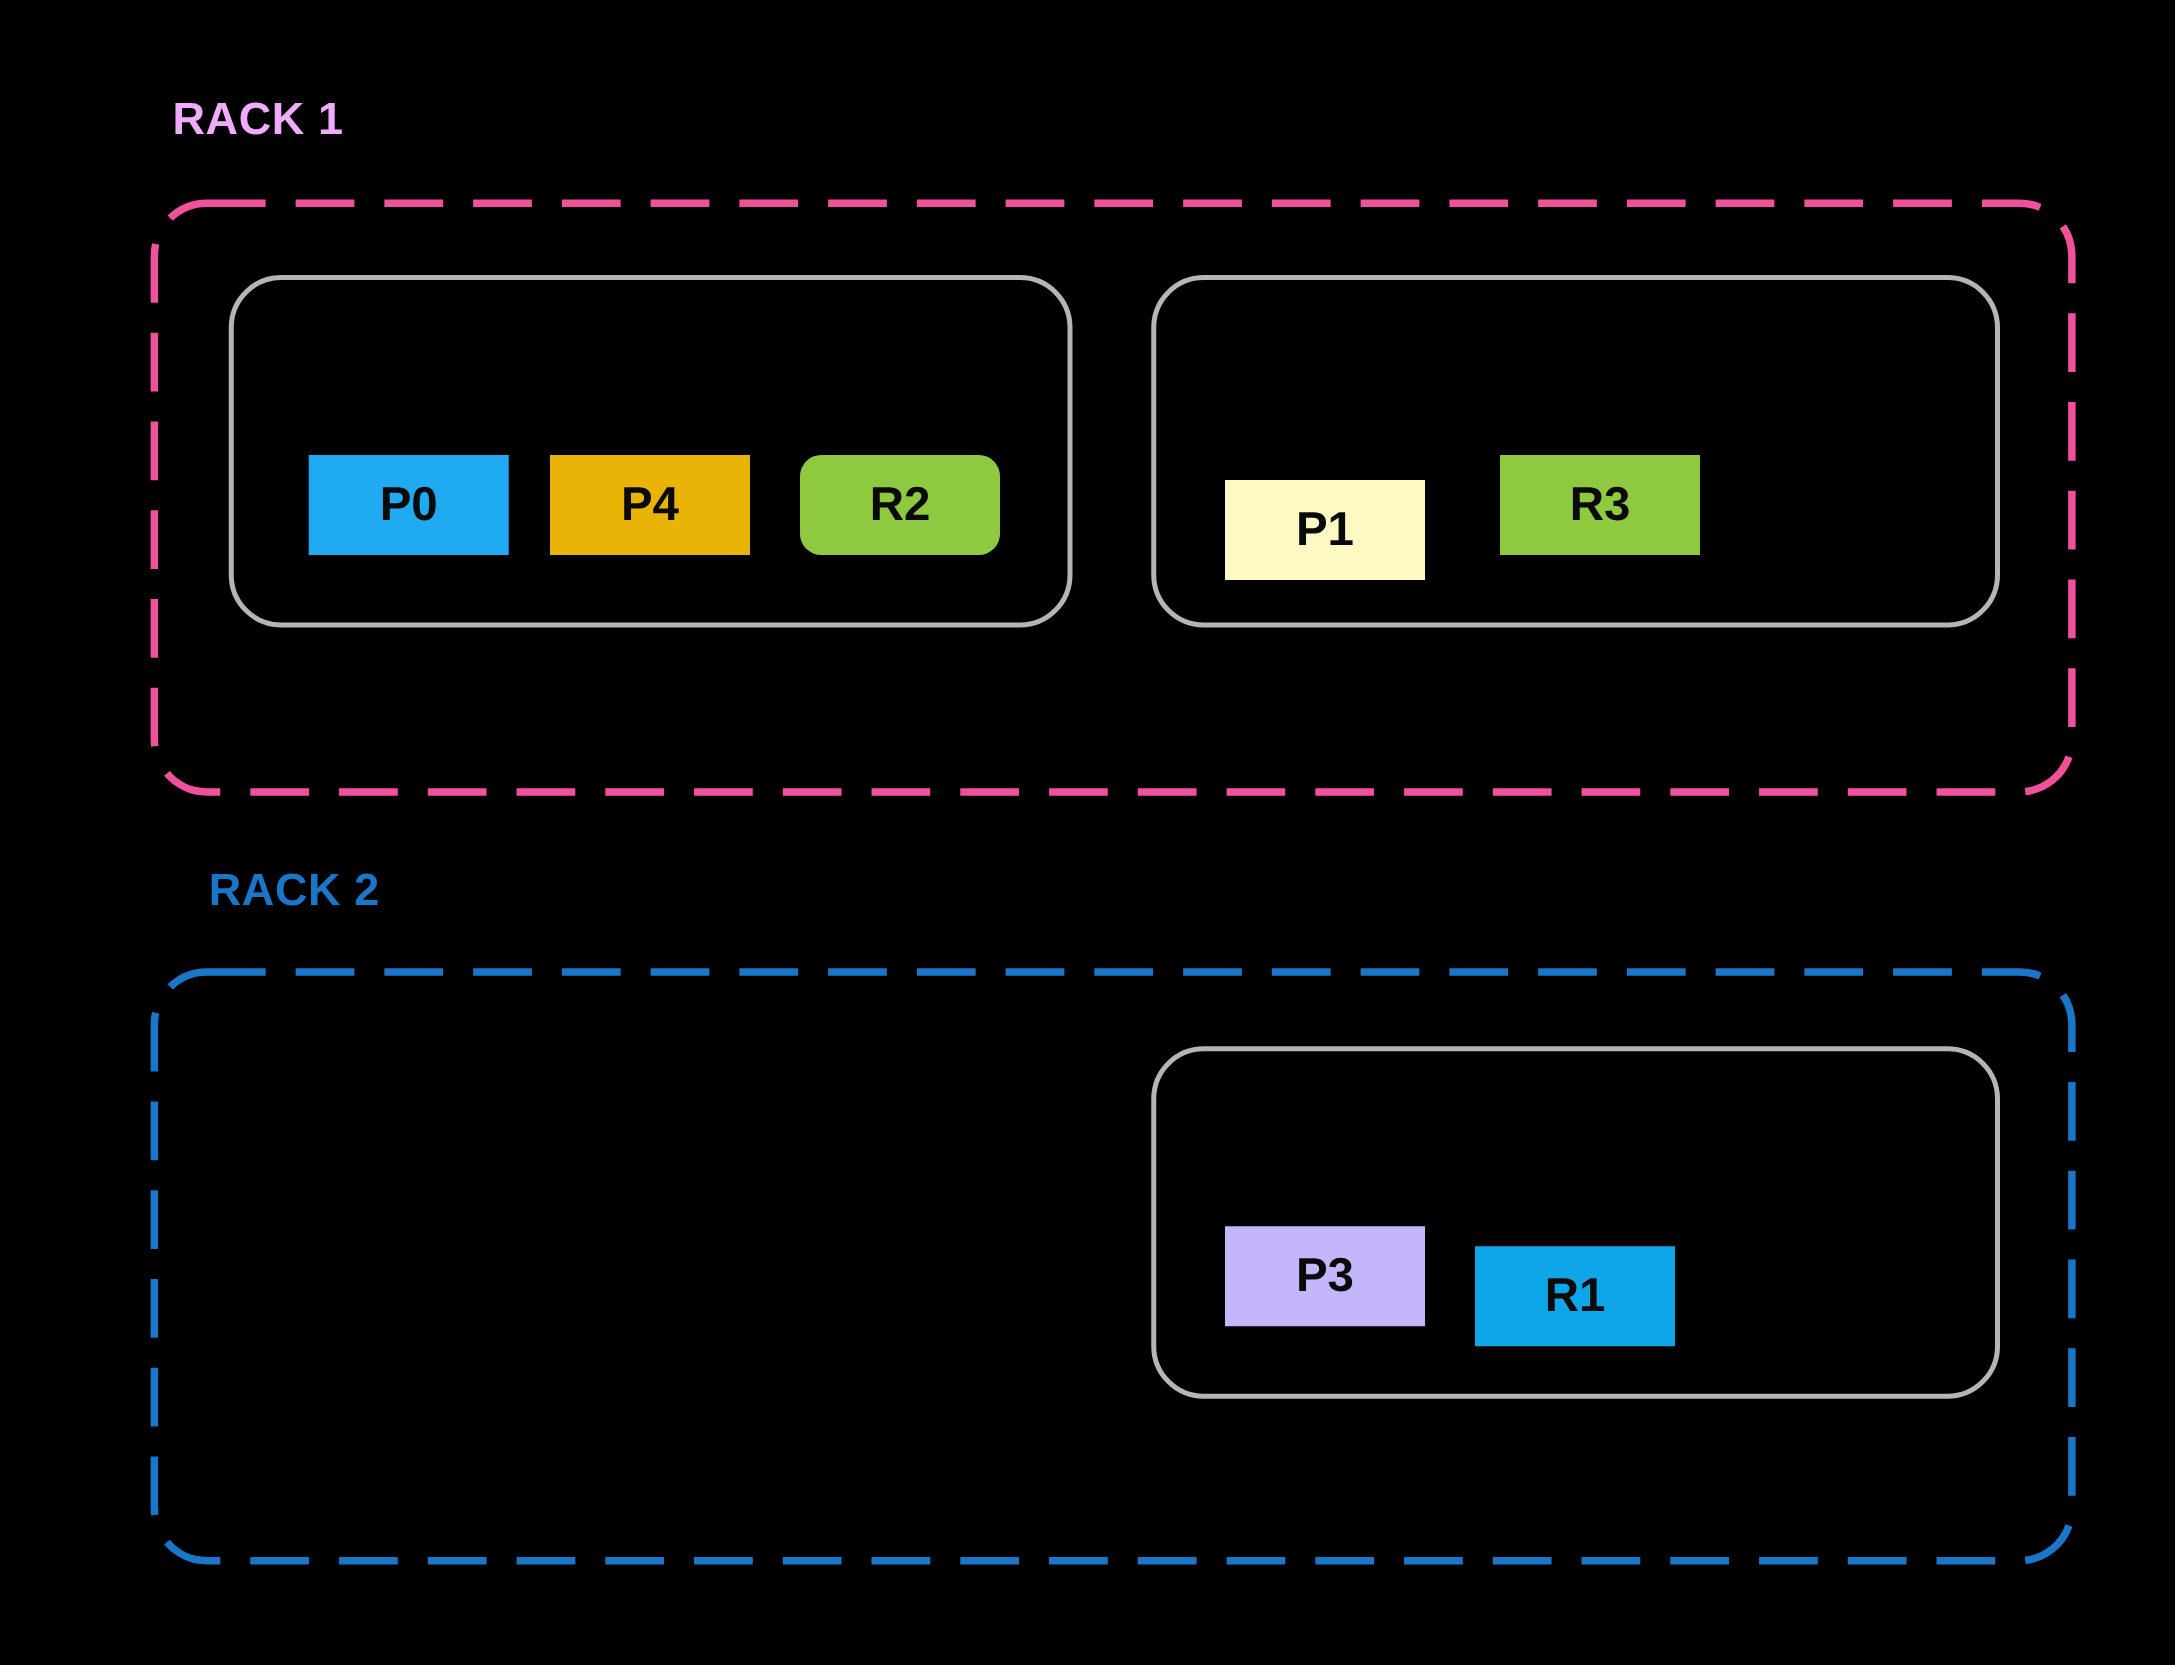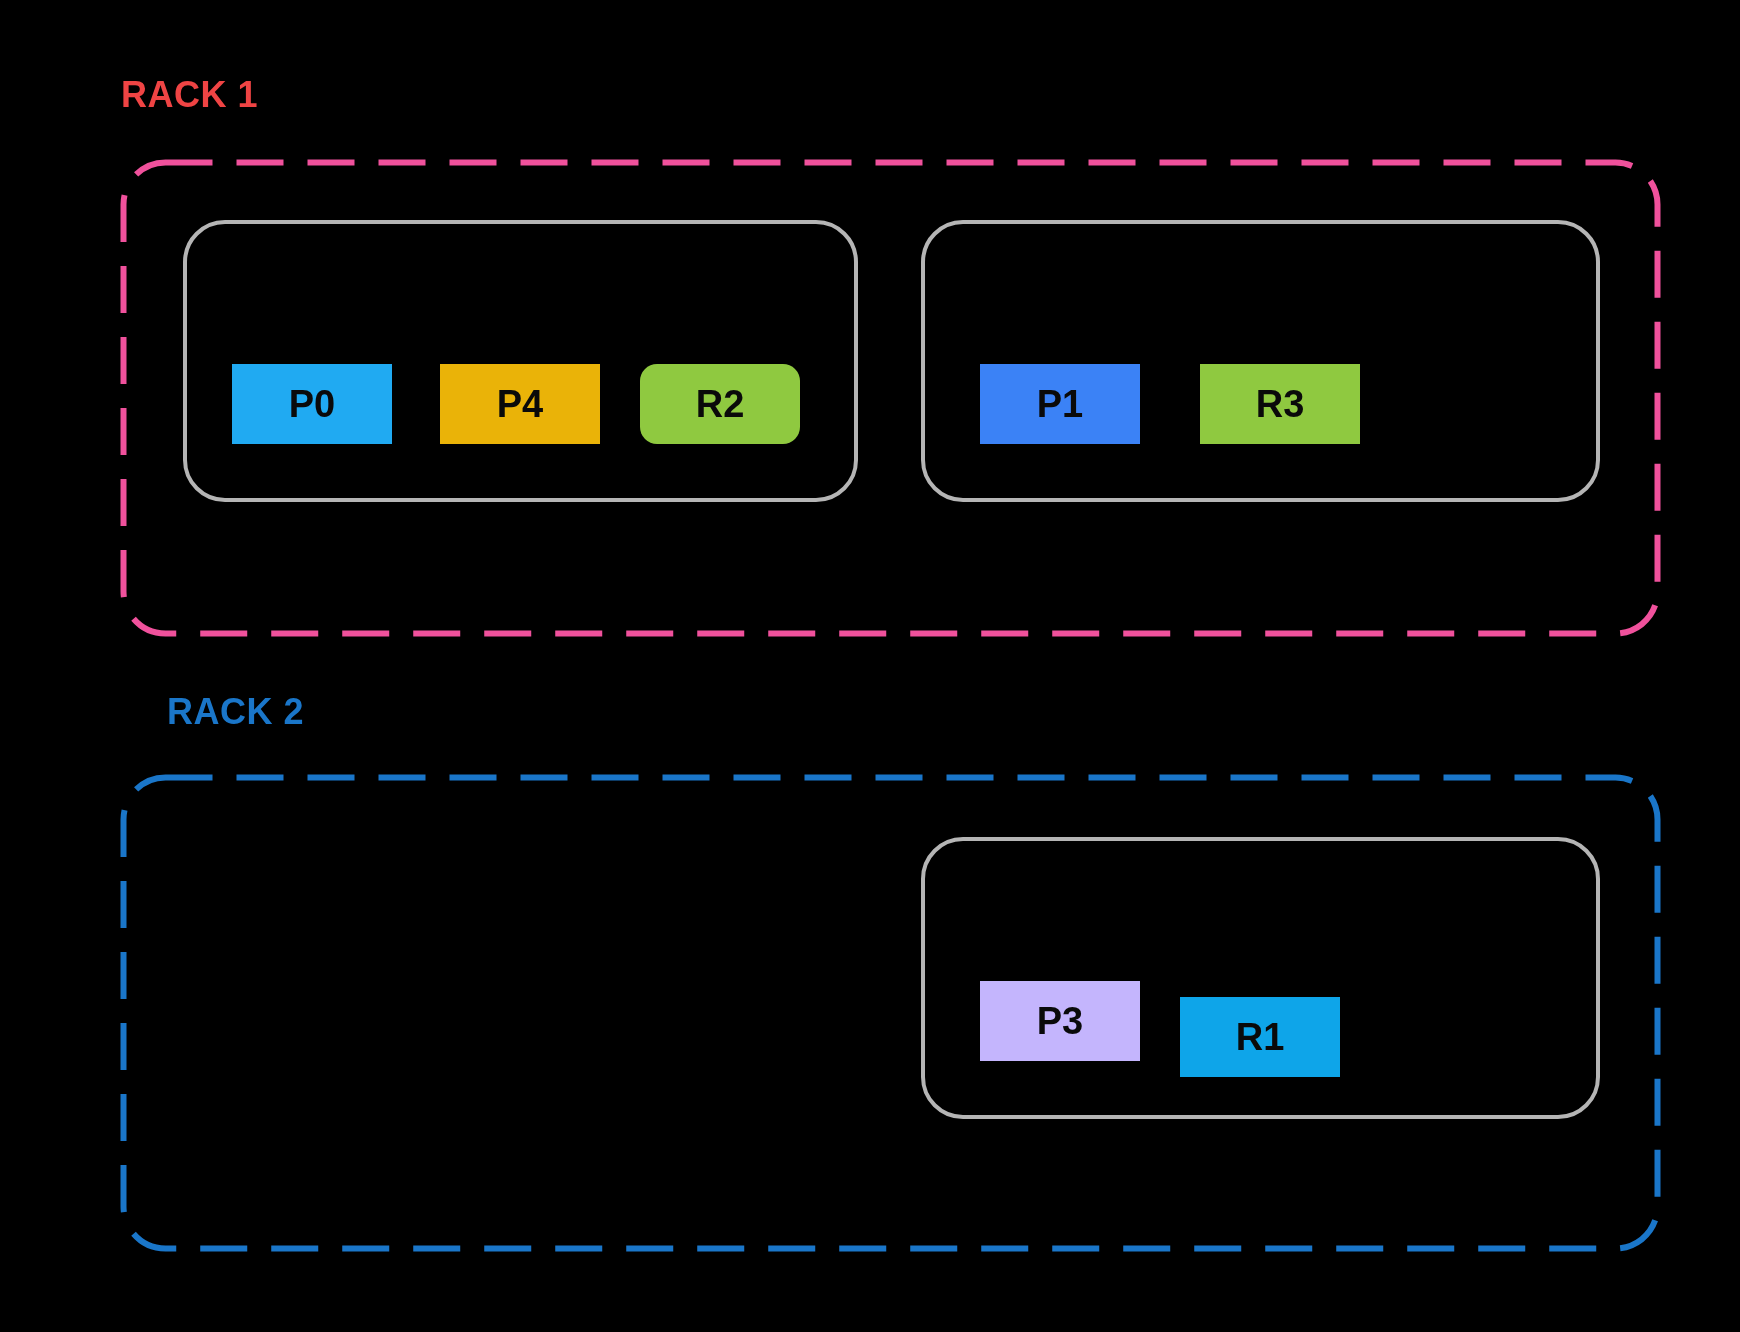--- a/index.html
+++ b/index.html
@@ -53,45 +53,45 @@
     width: 160px;
     height: 80px;
     display: flex;
     align-items: center;
     justify-content: center;
     font-size: 38px;
     font-weight: 700;
     color: #0a0a0a;
   }
   
-  .slot-a { left: 45px;  }
+  .slot-a { left: 60px;  }
   .slot-b { left: 253px; }
   .slot-c { left: 453px; border-radius: 17px; }
   .slot-a2 { left: 55px;  }
   .slot-b2 { left: 255px; }
 </style>
 </head>
 <body>
 
 <div class="canvas">
 
-  <div class="rack-label rack1" style="color: #ef4444;">RACK 1</div>
+  <div class="rack-label rack1" style="color: #f0abfc; margin-left: 17px;">RACK 1</div>
 
   <svg class="rack-outline rack1" viewBox="0 0 1541 478" xmlns="http://www.w3.org/2000/svg">
     <rect x="3.5" y="3.5" width="1534" height="471" rx="42" ry="42" fill="none" stroke-width="6" stroke-dasharray="47 24" stroke="#f0519c"></rect>
   </svg>
 
   <div class="node left-node row1">
     <div class="block slot-a" style="background-color: rgb(32, 170, 242);">P0</div>
     <div class="block slot-b" style="background-color: #eab308;">P4</div>
     <div class="block slot-c" style="background-color: rgb(143, 201, 64);">R2</div>
   </div>
 
   <div class="node right-node row1">
-    <div class="block slot-a2" style="background-color: #3b82f6;">P1</div>
+    <div class="block slot-a2" style="background-color: #fef9c3; margin-top: 20px;">P1</div>
     <div class="block slot-b2" style="background-color: rgb(143, 201, 64); margin-left: 20px;">R3</div>
   </div>
 
   <div class="rack-label rack2" style="color: rgb(26, 118, 201); margin-left: 46px;">RACK 2</div>
 
   <svg class="rack-outline rack2" viewBox="0 0 1541 478" xmlns="http://www.w3.org/2000/svg">
     <rect x="3.5" y="3.5" width="1534" height="471" rx="42" ry="42" fill="none" stroke-width="6" stroke-dasharray="47 24" stroke="#1a76c9"></rect>
   </svg>
 
 

